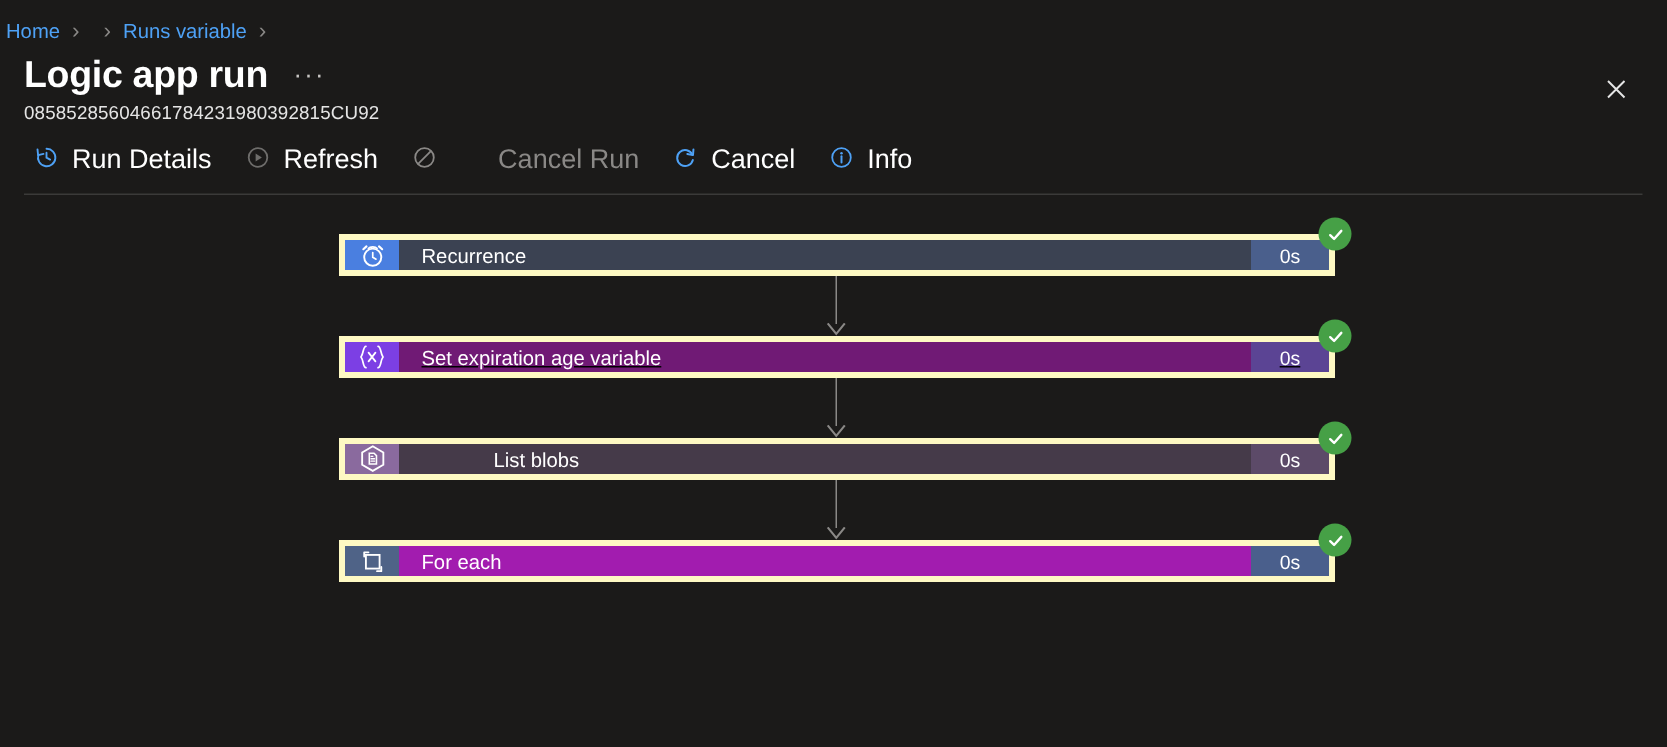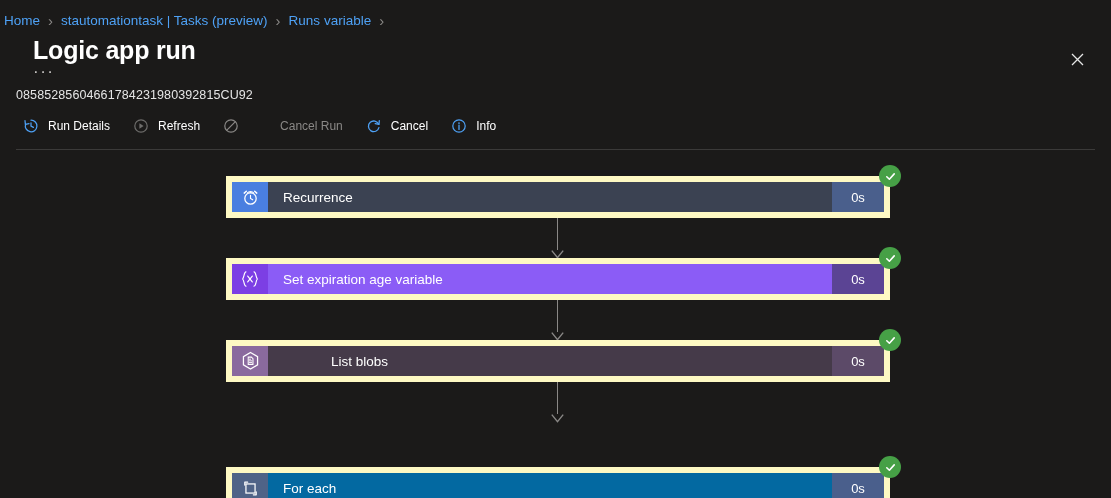--- a/index.html
+++ b/index.html
@@ -31,21 +31,20 @@
     line-height: 1;
     user-select: none;
   }
   .crumb-sep::before { content: "\203A"; font-size: 15px; }
 
   
   .title-row {
     display: flex;
     align-items: baseline;
     padding: 6px 0 0 16px;
-    flex-direction: column;
   }
   .page-title {
     font-size: 25px;
     font-weight: bold;
     color: #ffffff;
     letter-spacing: -0.2px;
   }
   .title-ellipsis {
     margin-left: 17px;
     color: #c8c6c4;
@@ -74,23 +73,23 @@
   
   .cmdbar {
     display: flex;
     align-items: center;
     padding: 14px 0 0 22px;
     height: 34px;
     gap: 22px;
   }
   .cmd {
     display: flex;
-    align-items: center;
+    align-items: flex-start;
     gap: 8px;
-    font-size: 12px;
+    font-size: 18px;
     color: #ffffff;
     cursor: pointer;
     white-space: nowrap;
   }
   .cmd.disabled { color: #8a8886; cursor: default; gap: 40px; }
   .cmd .ico { display: flex; align-items: center; justify-content: center; width: 18px; height: 18px; }
   .divider {
     margin: 13px 16px 0 16px;
     height: 1px;
     background: #3b3a39;
@@ -101,22 +100,22 @@
     position: relative;
     margin-top: 26px;
     padding-left: 226px;
   }
   .node-wrap { position: relative; width: 664px; }
 
   .card {
     position: relative;
     display: flex;
     align-items: stretch;
-    height: 42px;
-    border: 6px solid #fef9c3;
+    height: 28px;
+    border: 4px solid #fef9c3;
     background: #3a3a3c;
   }
   .card-icon {
     width: 36px;
     min-width: 36px;
     display: flex;
     align-items: center;
     justify-content: center;
   }
   .card-title {
@@ -136,25 +135,25 @@
     align-items: center;
     justify-content: center;
     font-size: 13px;
     color: #ffffff;
   }
 
   
   .t-blue  .card            { background: #3b4252; }
   .t-blue  .card-icon       { background: #4a7fe0; }
   .t-blue  .card-dur        { background: #4a5f8c; }
-  .t-slate .card            { background: #0369a1; margin-top: 45px; }
+  .t-slate .card            { background: #a21caf; }
   .t-slate .card-icon       { background: #4f6387; }
   .t-slate .card-dur        { background: #4a5f8c; }
   
-  .t-purple .card           { background: #8b5cf6; }
+  .t-purple .card           { background: #701a75; text-decoration: underline; }
   .t-purple .card-icon      { background: #7c3fe4; }
   .t-purple .card-dur       { background: #5b4494; }
   
   .t-mauve .card            { background: #453a49; gap: 48px; }
   .t-mauve .card-icon       { background: #8a6a9e; }
   .t-mauve .card-dur        { background: #5c4a68; }
 
   .status-badge {
     position: absolute;
     top: -11px;
@@ -185,21 +184,20 @@
     left: 325px;
     top: 27px;
   }
 </style>
 </head>
 <body>
 
 <div class="breadcrumb">
   <span class="crumb">Home</span>
   <span class="crumb-sep"></span>
-  <span class="crumb">stautomationtask | Tasks (preview)</span>
   <span class="crumb-sep"></span>
   <span class="crumb">Runs variable</span>
   <span class="crumb-sep"></span>
 </div>
 
 <div class="title-row">
   <span class="page-title">Logic app run</span>
   <span class="title-ellipsis">···</span>
 </div>
 <div class="run-id">08585285604661784231980392815CU92</div>

